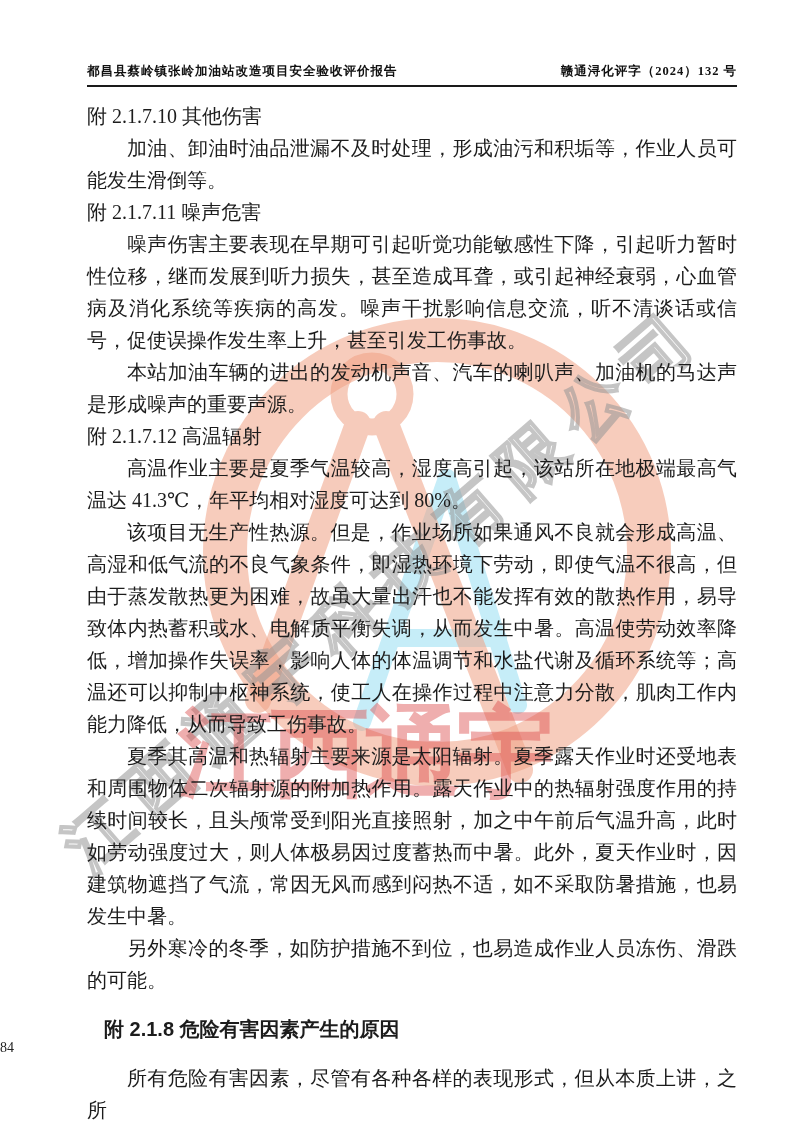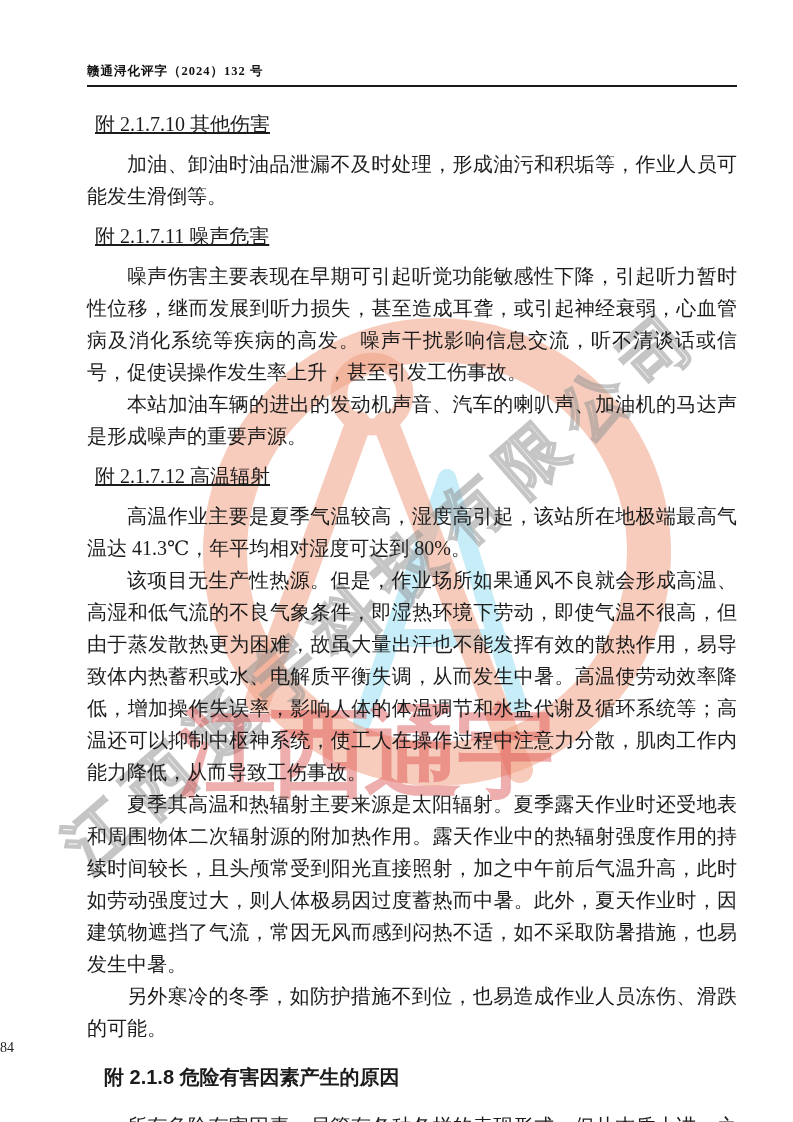--- a/index.html
+++ b/index.html
@@ -34,37 +34,38 @@
     font-family:"Liberation Serif","DejaVu Serif",serif;
     font-size:98px;font-weight:bold;letter-spacing:-5px;white-space:nowrap;
     color:rgba(220,75,75,0.45);
   }
   
   .content{
     position:absolute;left:87px;top:100px;width:650px;z-index:2;
     font-size:20px;line-height:32px;text-align:justify;
   }
   .content p{margin:0;text-indent:2em;}
-  .content .h{margin:8px;text-indent:0;text-decoration:underline;}
+  .content .h{margin:0;text-indent:0;}
   .content .h-bold{
     margin:17px;text-indent:0;font-weight:bold;
     font-family:"Liberation Sans","DejaVu Sans",sans-serif;
   }
   
   .footer{
     position:absolute;left:0;right:0;top:1040px;z-index:2;
     font-size:14px;color:#222;
   }
 </style>
 </head>
 <body>
 
 <div class="page">
 
   <div class="header">
+    <span>都昌县蔡岭镇张岭加油站改造项目安全验收评价报告</span>
     <span>赣通浔化评字（2024）132 号</span>
   </div>
   <div class="header-rule"></div>
 
   <div class="watermark">
     <svg class="wm-logo" width="793" height="1122" viewBox="0 0 793 1122">
 
       <g stroke="#8edcf2" stroke-width="18" fill="none" opacity="0.5" stroke-linecap="round">
         <path d="M447,478 L362,722"></path>
         <path d="M447,478 L518,705"></path>

